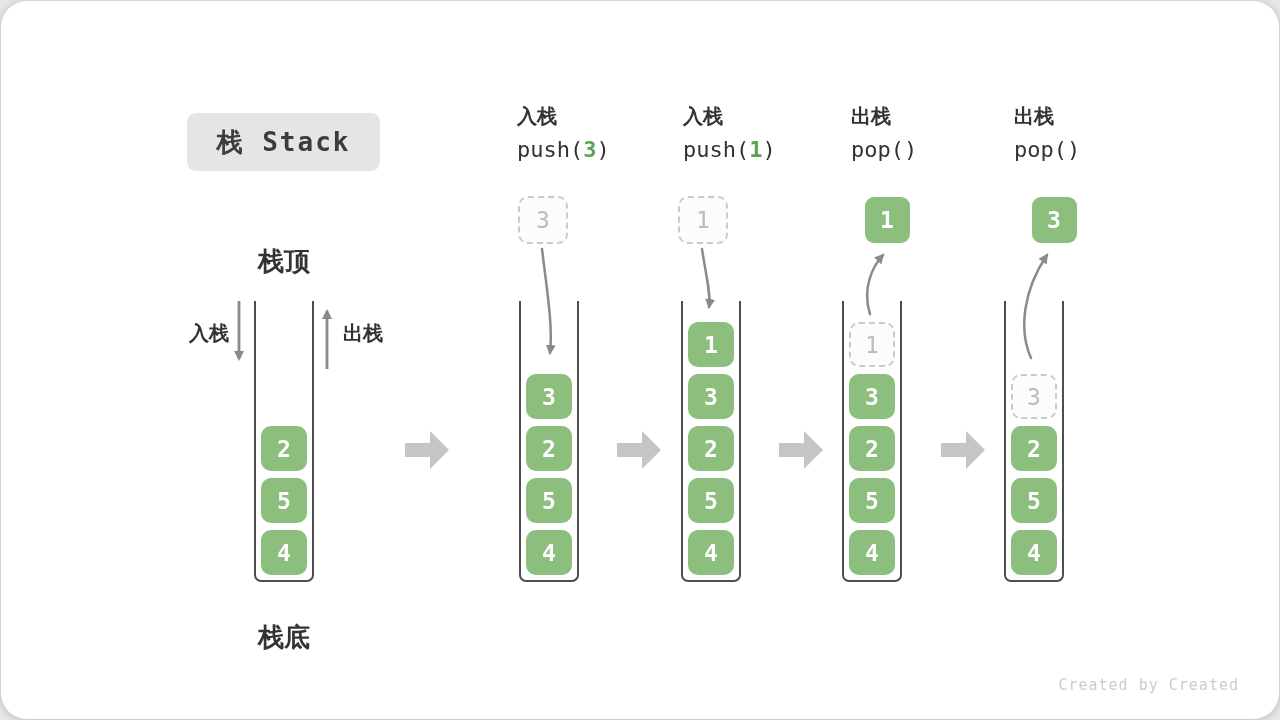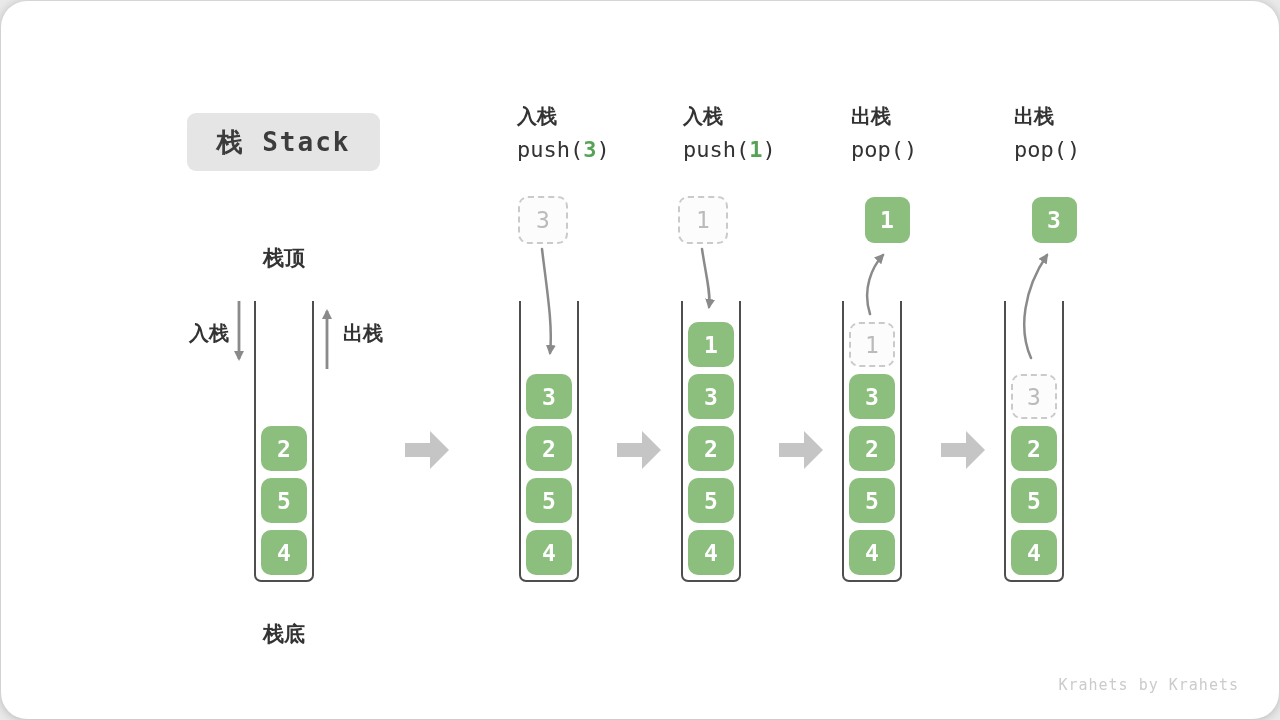--- a/index.html
+++ b/index.html
@@ -14,21 +14,21 @@
     background:#ffffff; border-radius:26px;
     box-shadow:0 1px 10px rgba(0,0,0,.22);
   }
   .title-box {
     position:absolute; left:186px; top:112px; width:193px; height:58px;
     background:var(--title-bg); border-radius:9px;
     display:flex; align-items:center; justify-content:center;
     font-family:"DejaVu Sans Mono", monospace;
     font-size:26px; font-weight:bold; color:#3c3c3c; letter-spacing:2px;
   }
-  .lbl { position:absolute; font-weight:bold; color:var(--ink); font-size:21px; }
+  .lbl { position:absolute; font-weight:bold; color:var(--ink); font-size:26px; }
   .top-lbl    { left:233px; top:243px; width:100px; text-align:center; }
   .bottom-lbl { left:233px; top:619px; width:100px; text-align:center; }
   .push-lbl   { left:144px; top:319px; width:84px; text-align:right; font-size:20px; }
   .pop-lbl    { left:342px; top:319px; font-size:20px; }
 
   .op { position:absolute; top:102px; }
   .op-zh { font-size:20px; font-weight:bold; color:var(--ink); margin-bottom:7px; }
   .op-code { font-family:"DejaVu Sans Mono", monospace; font-size:22px; color:var(--ink); }
   .op-code .arg { color:var(--arg-green); font-weight:bold; }
 
@@ -153,14 +153,14 @@
       <polygon points="0,12 25,12 25,0 44,19 25,38 25,26 0,26" fill="var(--chevron)"></polygon>
     </g>
     <g transform="translate(778,430)">
       <polygon points="0,12 25,12 25,0 44,19 25,38 25,26 0,26" fill="var(--chevron)"></polygon>
     </g>
     <g transform="translate(940,430)">
       <polygon points="0,12 25,12 25,0 44,19 25,38 25,26 0,26" fill="var(--chevron)"></polygon>
     </g>
   </svg>
 
-  <div class="watermark">Krahets by Krahets</div>
+  <div class="watermark">Created by Created</div>
 </div>
 
 </body></html>

